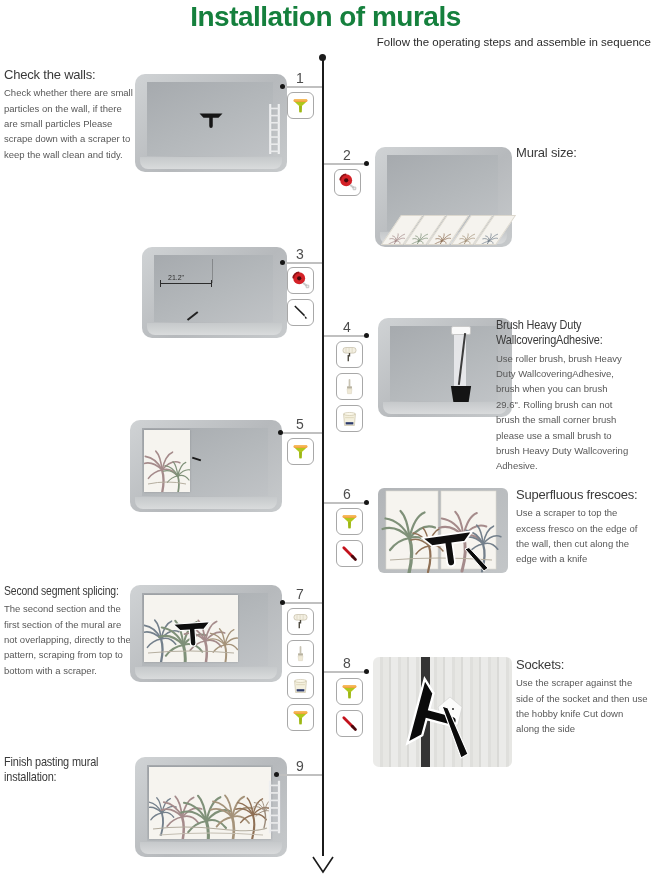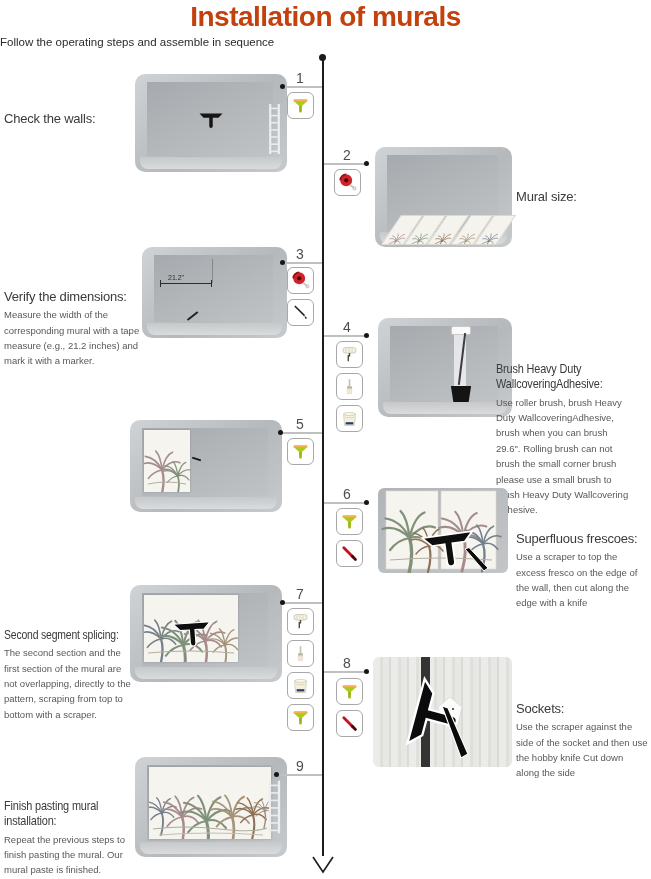--- a/index.html
+++ b/index.html
@@ -1,35 +1,35 @@
 <!DOCTYPE html>
 <html><head>
 <meta charset="utf-8">
 <style>
   html,body{margin:0;padding:0;background:#fff;}
   .canvas{position:relative;width:651px;height:879px;background:#ffffff;
           font-family:"Liberation Sans",sans-serif;overflow:hidden;}
   .abs{position:absolute;}
 
   .title{position:absolute;top:1px;left:0;right:0;text-align:center;
-         font-size:28px;font-weight:700;color:#c2410c;letter-spacing:-0.5px;}
-  .subtitle{position:absolute;top:36px;left:0;right:0;text-align:left;
+         font-size:28px;font-weight:700;color:#15803d;letter-spacing:-0.5px;}
+  .subtitle{position:absolute;top:36px;left:0;right:0;text-align:right;
             font-size:11.5px;color:#2b2b2b;}
 
   .timeline{position:absolute;left:322px;top:57px;width:1.8px;height:799px;background:#1b1b1b;}
   .tl-dot{position:absolute;left:319px;top:54px;width:7px;height:7px;border-radius:50%;background:#1b1b1b;}
 
   .conn{position:absolute;height:1.5px;background:#c0c0c0;}
   .cdot{position:absolute;width:5px;height:5px;background:#161616;border-radius:50%;top:-1.8px;}
   .num{position:absolute;width:30px;text-align:center;font-size:14px;color:#4d4d4d;}
 
   .stext h2{margin:0 0 3px;font-size:13px;line-height:1.18;color:#3a3a3a;
             font-weight:400;letter-spacing:-0.2px;}
   .stext p{margin:0;font-size:9.5px;line-height:1.62;color:#585858;}
-  .stext{position:absolute;margin-top:44px;}
+  .stext{position:absolute;}
 
   .ibox{position:absolute;width:27px;height:27px;background:#fff;border:1px solid #a8a8a8;
         border-radius:6px;display:flex;align-items:center;justify-content:center;box-sizing:border-box;}
   .ic{width:21px;height:21px;display:block;}
 
   .room{position:absolute;border-radius:10px;
         background:linear-gradient(140deg,#d0d3d5,#b6b9bc 55%,#c7cacc);}
   .room .wall{position:absolute;left:12px;right:14px;top:8px;bottom:16px;
         background:linear-gradient(155deg,#a6aaae,#b4b8bb 55%,#c0c3c6);}
   .room .floor{position:absolute;left:5px;right:5px;bottom:3px;height:12px;
@@ -126,20 +126,21 @@
   <div class="subtitle">Follow the operating steps and assemble in sequence</div>
 
   <div class="timeline"></div>
   <div class="tl-dot"></div>
   <svg class="abs" style="left:311px;top:855px" width="24" height="20">
     <path d="M2,2 L12,17 L22,2" stroke="#1b1b1b" stroke-width="1.6" fill="none"></path>
   </svg>
 
   <div class="stext" style="left:4px;top:67px;width:132px">
     <h2>Check the walls:</h2>
+    <p>Check whether there are small particles on the wall, if there are small particles Please scrape down with a scraper to keep the wall clean and tidy.</p>
   </div>
   <div class="room" style="left:135px;top:74px;width:152px;height:98px">
     <div class="wall"></div>
     <svg class="abs" style="left:56px;top:34px" width="40" height="32" viewBox="0 0 40 32">
       <use href="#sq-sil" xlink:href="#sq-sil" transform="translate(20,8) scale(0.5)" fill="#161616"></use>
     </svg>
     <svg class="abs" style="right:5px;top:30px" width="15" height="50">
       <use href="#ladder" xlink:href="#ladder" width="15" height="50"></use>
     </svg>
     <div class="floor"></div>
@@ -191,24 +192,20 @@
           <svg width="20" height="22" viewBox="0 0 24 26">
             <use href="#palm" xlink:href="#palm" transform="translate(13,23) scale(0.5)" stroke="#74808c"></use>
           </svg>
         </div>
     </div>
   </div>
   <div class="stext" style="left:516px;top:145px;width:133px">
     <h2>Mural size:</h2>
   </div>
 
-  <div class="stext" style="left:4px;top:245px;width:136px">
-    <h2>Verify the dimensions:</h2>
-    <p>Measure the width of the corresponding mural with a tape measure (e.g., 21.2 inches) and mark it with a marker.</p>
-  </div>
   <div class="room" style="left:142px;top:247px;width:145px;height:91px">
     <div class="wall"></div>
     <div class="abs" style="left:18px;top:36px;width:52px;height:1.2px;background:#2c2c2c"></div>
     <div class="abs" style="left:18px;top:33px;width:1px;height:7px;background:#2c2c2c"></div>
     <div class="abs" style="left:69px;top:33px;width:1px;height:7px;background:#2c2c2c"></div>
     <div class="abs" style="left:70px;top:12px;width:1px;height:24px;background:rgba(60,60,60,0.35)"></div>
     <span class="mlabel" style="left:26px;top:27px">21.2"</span>
     <div class="abs" style="left:44px;top:68px;width:13px;height:1.6px;background:#222;transform:rotate(-38deg)"></div>
     <div class="floor"></div>
   </div>
@@ -381,21 +378,20 @@
       <path d="M69,49 L75,51 L95,97 L88,101 Z" fill="#0b0b0b" stroke="#ffffff" stroke-width="1.2"></path>
     </svg>
   </div>
   <div class="stext" style="left:516px;top:657px;width:133px">
     <h2>Sockets:</h2>
     <p>Use the scraper against the side of the socket and then use the hobby knife Cut down along the side</p>
   </div>
 
   <div class="stext" style="left:4px;top:754px;width:132px">
     <h2 style="width:158px;transform:scale(0.84,1);transform-origin:0 0">Finish pasting mural installation:</h2>
-    <p>Repeat the previous steps to finish pasting the mural. Our mural paste is finished.</p>
   </div>
   <div class="room" style="left:135px;top:757px;width:152px;height:100px">
     <div class="wall"></div>
     <div class="mural" style="left:14px;top:10px;width:122px;height:72px">
       <svg width="122" height="72" viewBox="0 0 122 72">
         <use href="#palm" xlink:href="#palm" transform="translate(12,46) scale(0.85)" stroke="#74808c"></use>
         <use href="#palm" xlink:href="#palm" transform="translate(32,50) scale(1.15)" stroke="#a58b8b"></use>
         <use href="#palm" xlink:href="#palm" transform="translate(56,54) scale(1.4)" stroke="#7f9179"></use>
         <use href="#palm" xlink:href="#palm" transform="translate(82,50) scale(1.2)" stroke="#a5937a"></use>
         <use href="#palm" xlink:href="#palm" transform="translate(103,48) scale(0.95)" stroke="#8f7055"></use>

